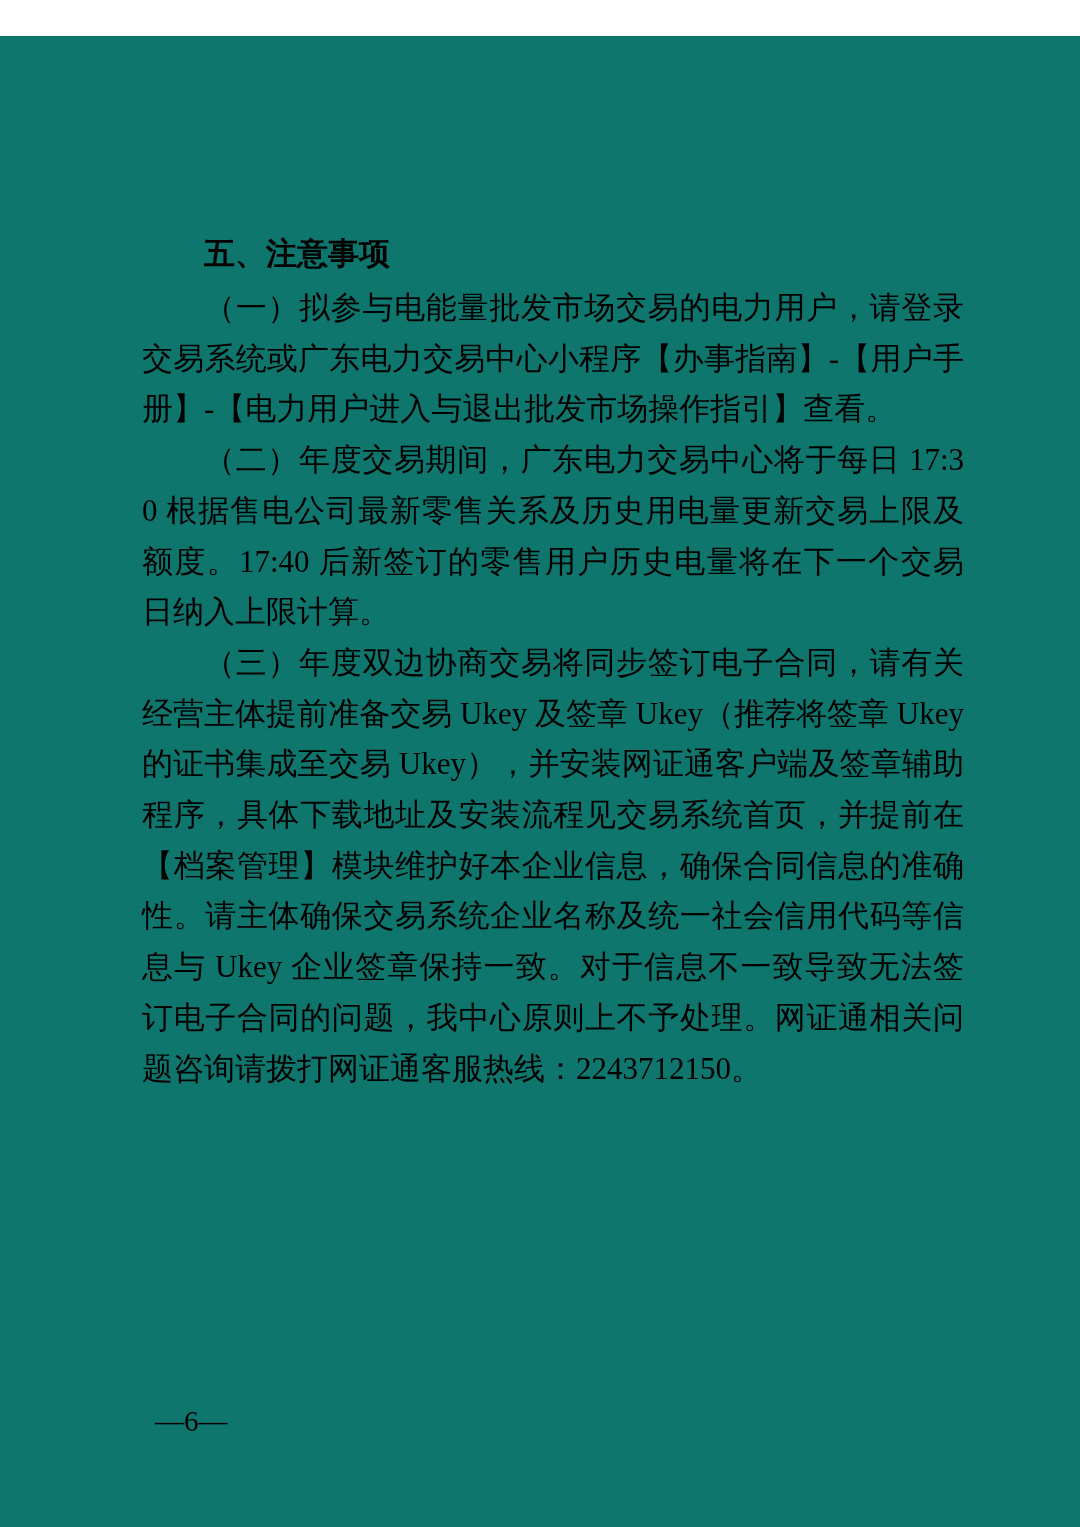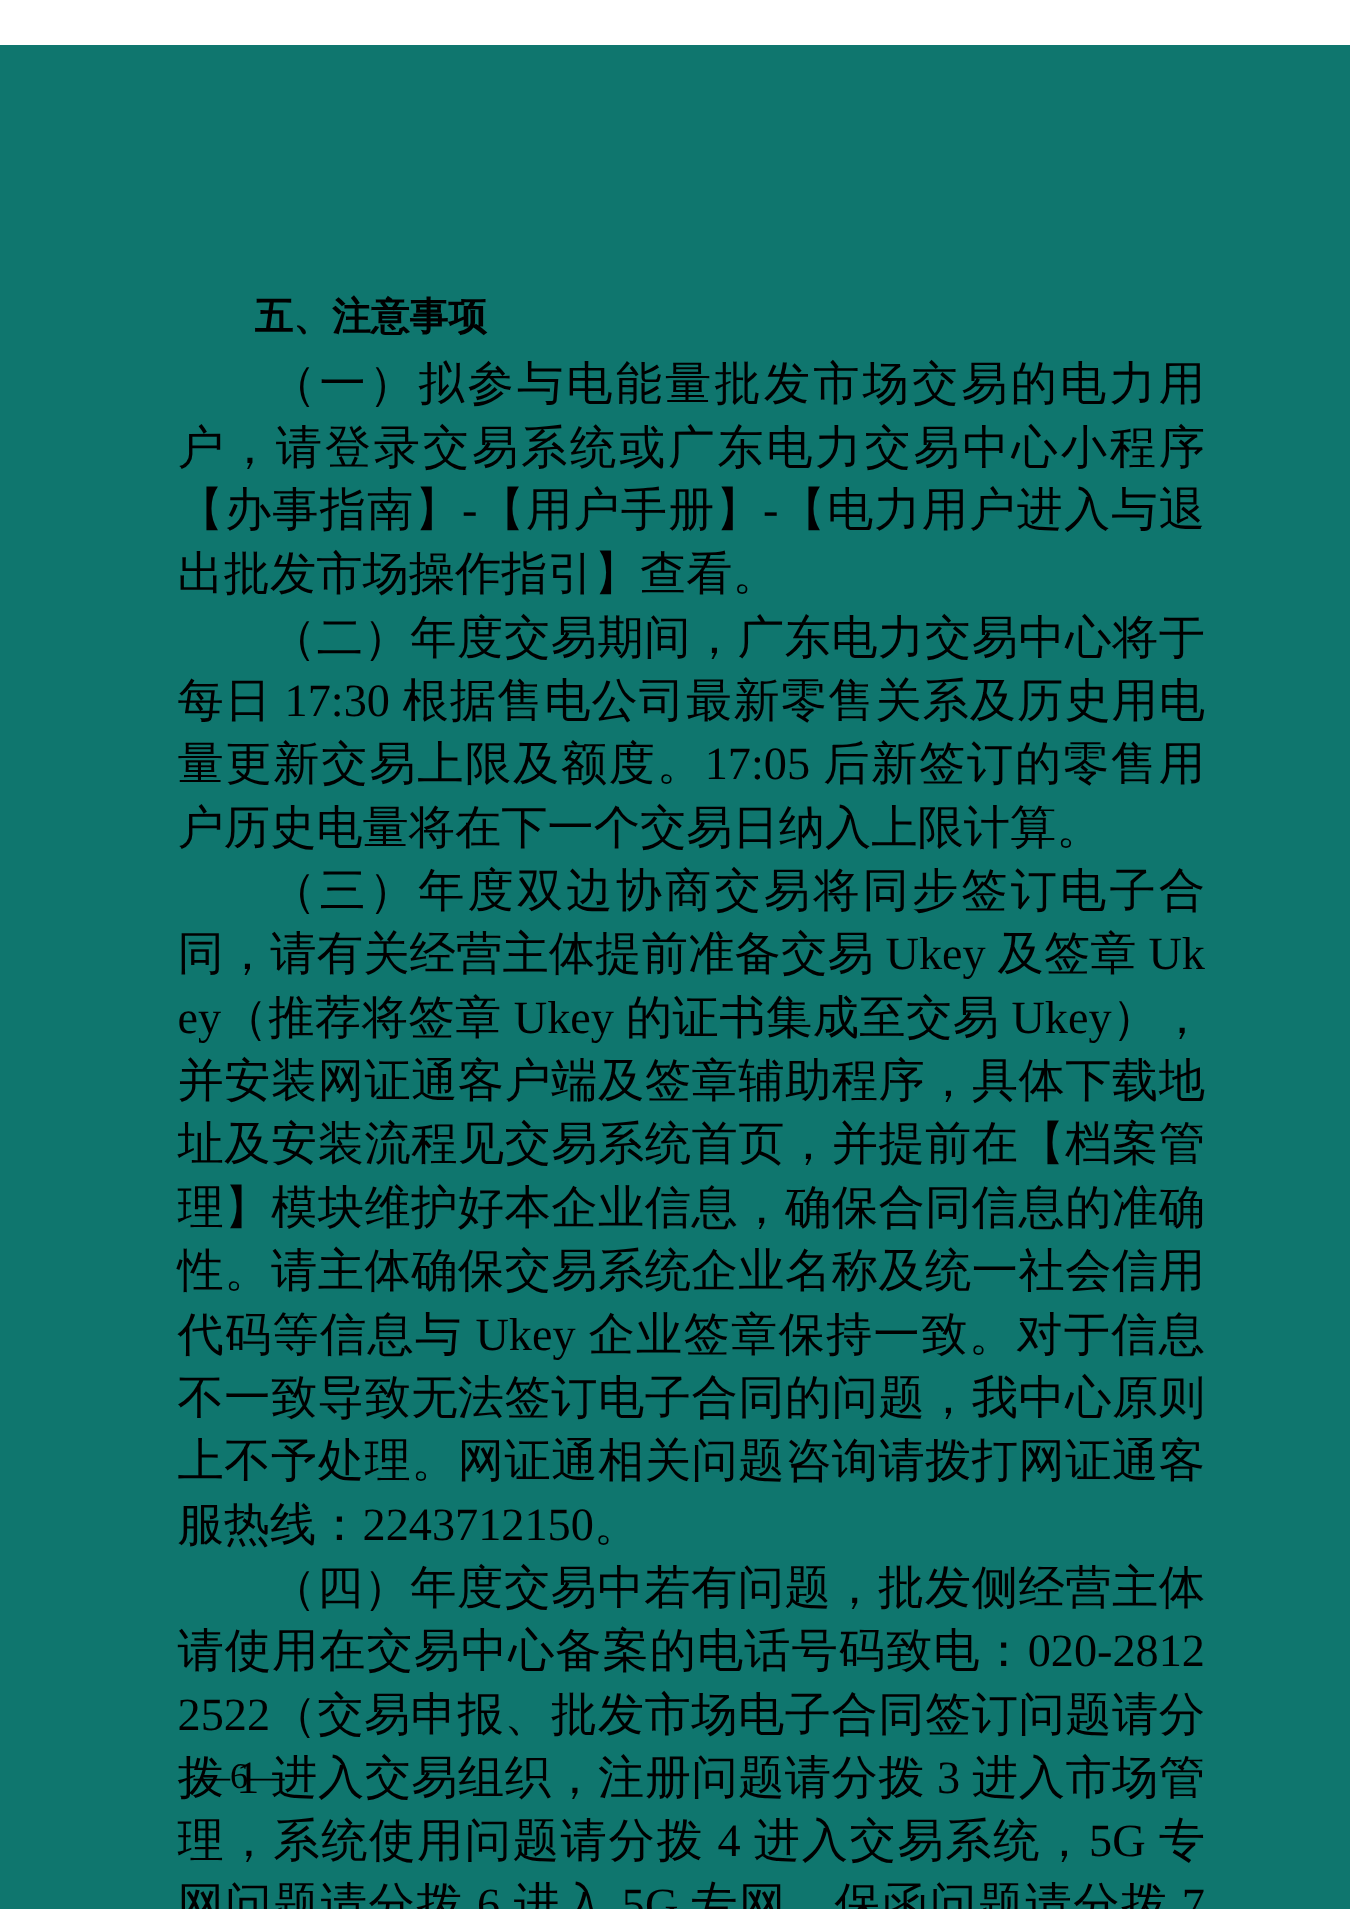--- a/index.html
+++ b/index.html
@@ -26,21 +26,21 @@
     font-family: "DejaVu Sans", "Liberation Sans", sans-serif;
     font-weight: 700;
     font-size: 31px;
     line-height: 50px;
     margin: 0 0 5px 0;
     text-indent: 2em;
     color: #000000;
   }
   .para {
     font-family: "Liberation Serif", "DejaVu Serif", serif;
-    font-size: 37px;
+    font-size: 31px;
     line-height: 50.7px;
     margin: 0;
     text-align: justify;
     text-indent: 2em;
     color: #000000;
     word-break: break-all;
   }
   .page-number {
     position: absolute;
     left: 155px;
@@ -51,18 +51,17 @@
     color: #000000;
   }
 </style>
 </head>
 <body>
 
 <div class="page">
   <div class="content">
     <h2 class="heading">五、注意事项</h2>
     <p class="para">（一）拟参与电能量批发市场交易的电力用户，请登录交易系统或广东电力交易中心小程序【办事指南】-【用户手册】-【电力用户进入与退出批发市场操作指引】查看。</p>
-    <p class="para">（二）年度交易期间，广东电力交易中心将于每日 17:30 根据售电公司最新零售关系及历史用电量更新交易上限及额度。17:05 后新签订的零售用户历史电量将在下一个交易日纳入上限计算。</p>
+    <p class="para">（二）年度交易期间，广东电力交易中心将于每日 17:30 根据售电公司最新零售关系及历史用电量更新交易上限及额度。17:40 后新签订的零售用户历史电量将在下一个交易日纳入上限计算。</p>
     <p class="para">（三）年度双边协商交易将同步签订电子合同，请有关经营主体提前准备交易 Ukey 及签章 Ukey（推荐将签章 Ukey 的证书集成至交易 Ukey），并安装网证通客户端及签章辅助程序，具体下载地址及安装流程见交易系统首页，并提前在【档案管理】模块维护好本企业信息，确保合同信息的准确性。请主体确保交易系统企业名称及统一社会信用代码等信息与 Ukey 企业签章保持一致。对于信息不一致导致无法签订电子合同的问题，我中心原则上不予处理。网证通相关问题咨询请拨打网证通客服热线：2243712150。</p>
-    <p class="para">（四）年度交易中若有问题，批发侧经营主体请使用在交易中心备案的电话号码致电：020-28122522（交易申报、批发市场电子合同签订问题请分拨 1 进入交易组织，注册问题请分拨 3 进入市场管理，系统使用问题请分拨 4 进入交易系统，5G 专网问题请分拨 6 进入 5G 专网，保函问题请分拨 7 进入风控）。零售用</p>
   </div>
   <div class="page-number">—6—</div>
 </div>
 
 </body></html>

